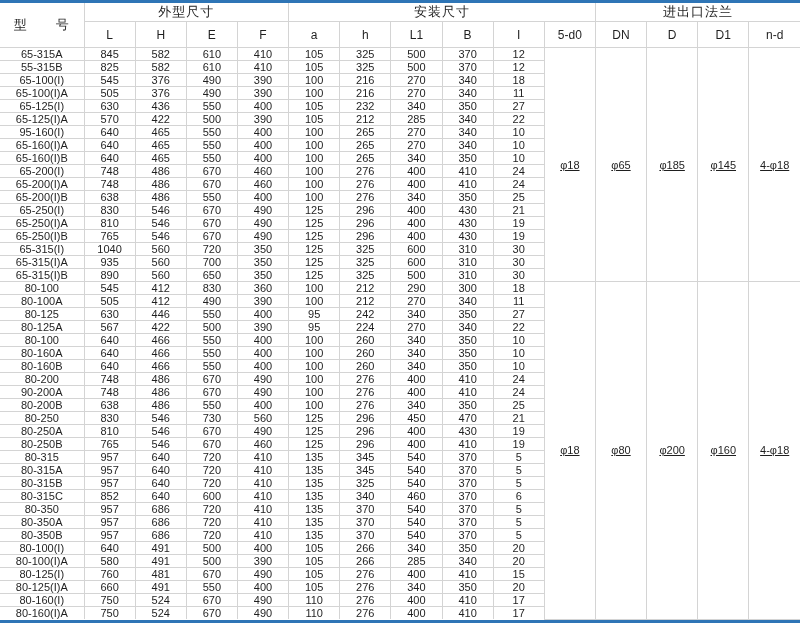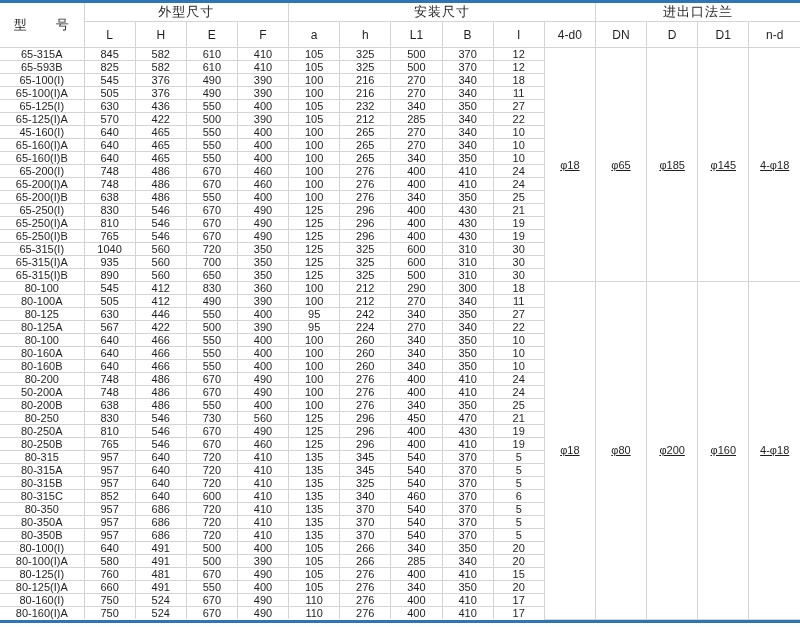--- a/index.html
+++ b/index.html
@@ -76,21 +76,21 @@
       <tr class="cols-row">
         <th>L</th>
         <th>H</th>
         <th>E</th>
         <th>F</th>
         <th>a</th>
         <th>h</th>
         <th>L1</th>
         <th>B</th>
         <th>I</th>
-        <th>4-d0</th>
+        <th>5-d0</th>
         <th>DN</th>
         <th>D</th>
         <th>D1</th>
         <th>n-d</th>
       </tr>
     </thead>
     <tbody>
         <tr>
           <td>65-315A</td>
           <td>845</td>
@@ -102,21 +102,21 @@
           <td>500</td>
           <td>370</td>
           <td>12</td>
           <td rowspan="18" class="flange">φ18</td>
           <td rowspan="18" class="flange">φ65</td>
           <td rowspan="18" class="flange">φ185</td>
           <td rowspan="18" class="flange">φ145</td>
           <td rowspan="18" class="flange">4-φ18</td>
         </tr>
         <tr>
-          <td>65-593B</td>
+          <td>55-315B</td>
           <td>825</td>
           <td>582</td>
           <td>610</td>
           <td>410</td>
           <td>105</td>
           <td>325</td>
           <td>500</td>
           <td>370</td>
           <td>12</td>
         </tr>
@@ -162,21 +162,21 @@
           <td>422</td>
           <td>500</td>
           <td>390</td>
           <td>105</td>
           <td>212</td>
           <td>285</td>
           <td>340</td>
           <td>22</td>
         </tr>
         <tr>
-          <td>45-160(I)</td>
+          <td>95-160(I)</td>
           <td>640</td>
           <td>465</td>
           <td>550</td>
           <td>400</td>
           <td>100</td>
           <td>265</td>
           <td>270</td>
           <td>340</td>
           <td>10</td>
         </tr>
@@ -407,21 +407,21 @@
           <td>486</td>
           <td>670</td>
           <td>490</td>
           <td>100</td>
           <td>276</td>
           <td>400</td>
           <td>410</td>
           <td>24</td>
         </tr>
         <tr>
-          <td>50-200A</td>
+          <td>90-200A</td>
           <td>748</td>
           <td>486</td>
           <td>670</td>
           <td>490</td>
           <td>100</td>
           <td>276</td>
           <td>400</td>
           <td>410</td>
           <td>24</td>
         </tr>

